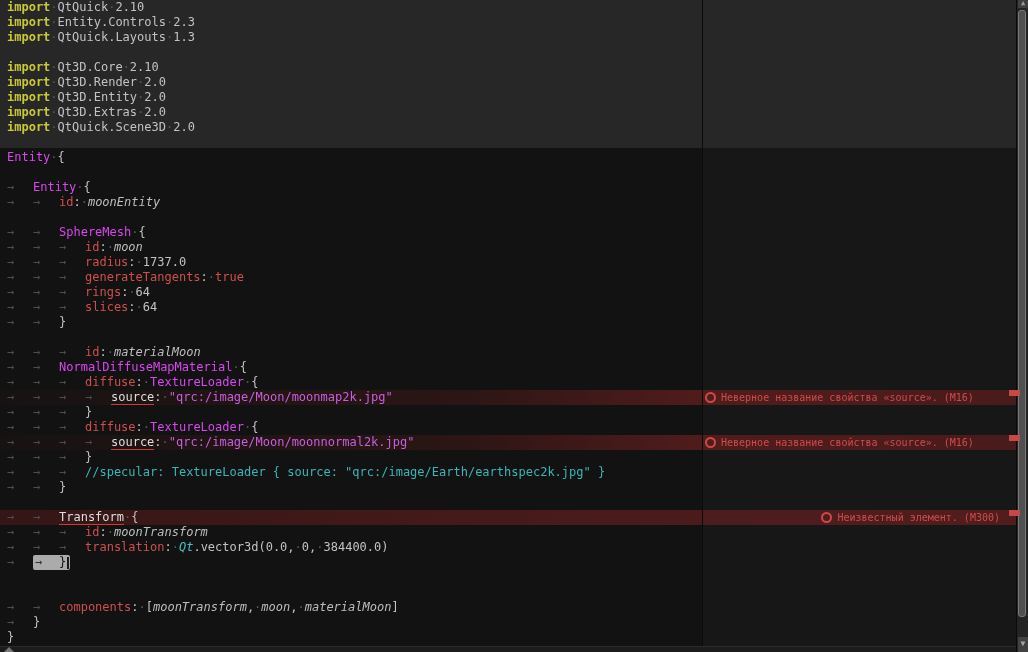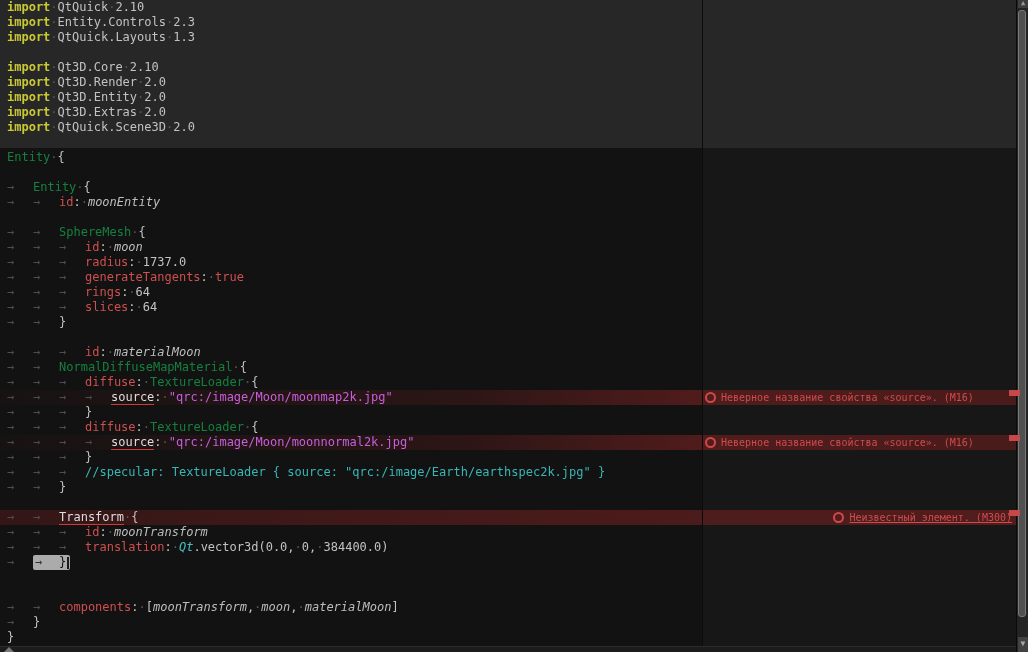--- a/index.html
+++ b/index.html
@@ -6,21 +6,21 @@
   .screen{position:relative;width:1028px;height:652px;background:#121212;overflow:hidden;
           font-family:"DejaVu Sans Mono",monospace;font-size:12px;line-height:15px;}
   .band-top{position:absolute;left:0;top:0;width:1016px;height:148px;background:#272727;}
   .band-right{position:absolute;left:703px;top:148px;width:313px;height:504px;background:#171717;}
   .margin-line{position:absolute;left:702px;top:0;width:1px;height:652px;background:#0b0b0b;z-index:3;}
   .code{position:absolute;left:0;top:0;width:1016px;z-index:2;}
   .line{position:relative;height:15px;width:1016px;box-sizing:border-box;padding-left:7px;white-space:pre;}
   .seg{display:inline;}
   .kw{color:#c9c935;font-weight:bold;}
   .txt{color:#c2c2c2;}
-  .type{color:#15803d;text-align:right;}
+  .type{color:#d946ef;text-align:right;}
   .prop{color:#cf4f4f;}
   .bool{color:#cf4f4f;}
   .id{color:#bdbdbd;font-style:italic;margin-top:10px;}
   .str{color:#c55fdd;}
   .cmt{color:#38b6b6;}
   .qt{color:#45c0c0;font-style:italic;}
   .ws{color:#585858;}
   .errtok{color:#dedede;border-bottom:1px solid #cf3b3b;}
   .tab{display:inline-block;width:26px;color:#4d4d4d;}
   .row-err-soft{background:linear-gradient(90deg,rgba(70,22,22,0.10) 0%,rgba(82,26,26,0.40) 45%,rgba(96,30,30,0.78) 68%,rgba(88,28,28,0.78) 100%);}
@@ -77,21 +77,21 @@
       <div class="line"><span class="tab">→</span><span class="tab">→</span><span class="seg type">NormalDiffuseMapMaterial</span><span class="seg ws">·</span><span class="seg txt">{</span></div>
       <div class="line"><span class="tab">→</span><span class="tab">→</span><span class="tab">→</span><span class="seg prop">diffuse</span><span class="seg txt">:</span><span class="seg ws">·</span><span class="seg type">TextureLoader</span><span class="seg ws">·</span><span class="seg txt">{</span></div>
       <div class="line row-err-soft"><span class="tab">→</span><span class="tab">→</span><span class="tab">→</span><span class="tab">→</span><span class="seg errtok">source</span><span class="seg txt">:</span><span class="seg ws">·</span><span class="seg str">"qrc:/image/Moon/moonmap2k.jpg"</span><span class="annot" style="left: 705px;"><span class="annot-icon"></span><span>Неверное название свойства «source». (M16)</span></span></div>
       <div class="line"><span class="tab">→</span><span class="tab">→</span><span class="tab">→</span><span class="seg txt">}</span></div>
       <div class="line"><span class="tab">→</span><span class="tab">→</span><span class="tab">→</span><span class="seg prop">diffuse</span><span class="seg txt">:</span><span class="seg ws">·</span><span class="seg type">TextureLoader</span><span class="seg ws">·</span><span class="seg txt">{</span></div>
       <div class="line row-err-soft"><span class="tab">→</span><span class="tab">→</span><span class="tab">→</span><span class="tab">→</span><span class="seg errtok">source</span><span class="seg txt">:</span><span class="seg ws">·</span><span class="seg str">"qrc:/image/Moon/moonnormal2k.jpg"</span><span class="annot" style="left: 705px;"><span class="annot-icon"></span><span>Неверное название свойства «source». (M16)</span></span></div>
       <div class="line"><span class="tab">→</span><span class="tab">→</span><span class="tab">→</span><span class="seg txt">}</span></div>
       <div class="line"><span class="tab">→</span><span class="tab">→</span><span class="tab">→</span><span class="seg cmt">//specular: TextureLoader { source: "qrc:/image/Earth/earthspec2k.jpg" }</span></div>
       <div class="line"><span class="tab">→</span><span class="tab">→</span><span class="seg txt">}</span></div>
       <div class="line"></div>
-      <div class="line row-err-strong"><span class="tab">→</span><span class="tab">→</span><span class="seg errtok">Transform</span><span class="seg ws">·</span><span class="seg txt">{</span><span class="annot" style="right: 4px; text-decoration: underline;"><span class="annot-icon"></span><span>Неизвестный элемент. (M300)</span></span></div>
+      <div class="line row-err-strong"><span class="tab">→</span><span class="tab">→</span><span class="seg errtok">Transform</span><span class="seg ws">·</span><span class="seg txt">{</span><span class="annot" style="right: 16px;"><span class="annot-icon"></span><span>Неизвестный элемент. (M300)</span></span></div>
       <div class="line"><span class="tab">→</span><span class="tab">→</span><span class="tab">→</span><span class="seg prop">id</span><span class="seg txt">:</span><span class="seg ws">·</span><span class="seg id">moonTransform</span></div>
       <div class="line"><span class="tab">→</span><span class="tab">→</span><span class="tab">→</span><span class="seg prop">translation</span><span class="seg txt">:</span><span class="seg ws">·</span><span class="seg qt">Qt</span><span class="seg txt">.vector3d(0.0,</span><span class="seg ws">·</span><span class="seg txt">0,</span><span class="seg ws">·</span><span class="seg txt">384400.0)</span></div>
       <div class="line"><span class="tab">→</span><span class="selbox"><span class="selarrow">→</span><span class="selclose">}</span><span class="selcursor"></span></span></div>
       <div class="line"></div>
       <div class="line"></div>
       <div class="line"><span class="tab">→</span><span class="tab">→</span><span class="seg prop">components</span><span class="seg txt">:</span><span class="seg ws">·</span><span class="seg txt">[</span><span class="seg id">moonTransform</span><span class="seg txt">,</span><span class="seg ws">·</span><span class="seg id">moon</span><span class="seg txt">,</span><span class="seg ws">·</span><span class="seg id">materialMoon</span><span class="seg txt">]</span></div>
       <div class="line"><span class="tab">→</span><span class="seg txt">}</span></div>
       <div class="line"><span class="seg txt">}</span></div>
     </div>
 

